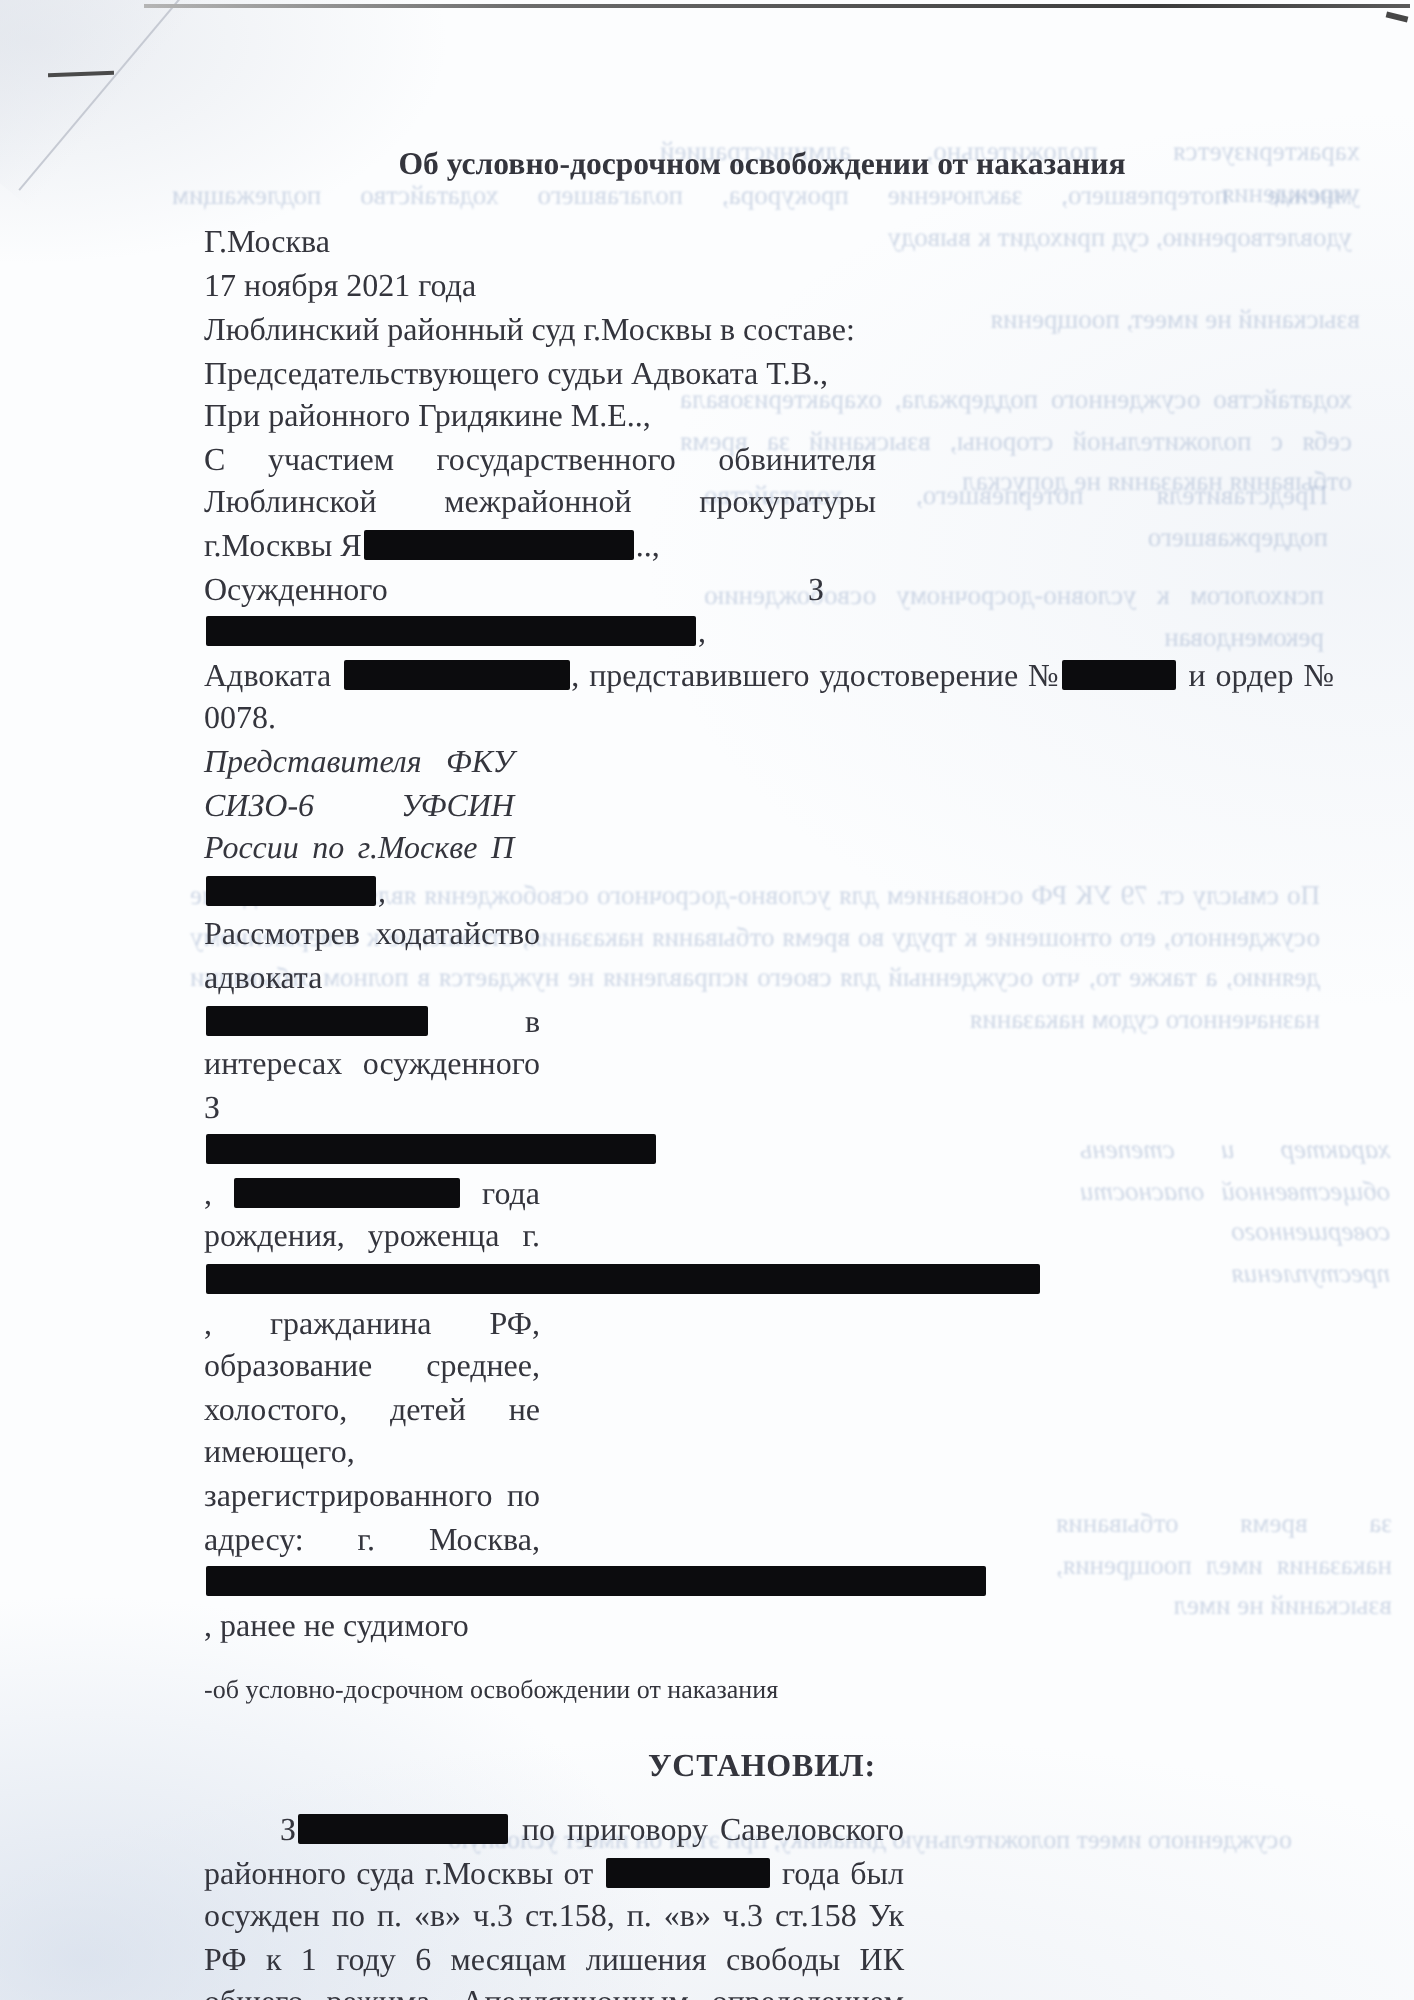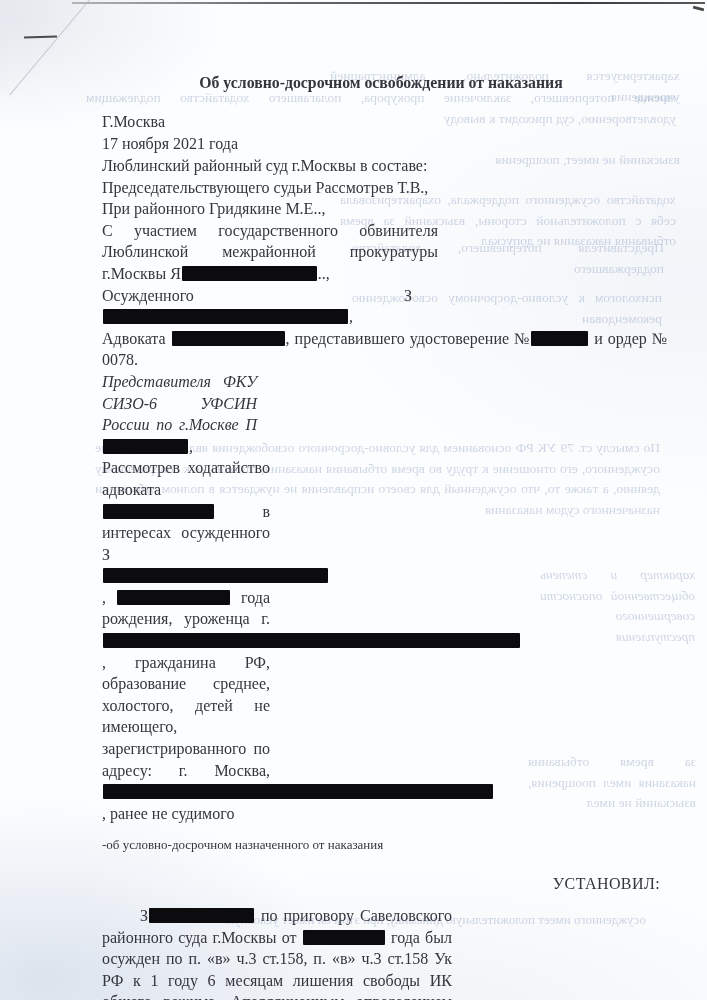--- a/index.html
+++ b/index.html
@@ -35,21 +35,21 @@
   .g8{left:86px;top:910px;width:560px;font-size:13px;}
   .g9{left:352px;top:238px;width:312px;}
   
   .doc{position:absolute;left:102px;top:70px;width:558px;color:#34353d;font-size:16px;}
   .title{text-align:center;font-weight:bold;font-size:17px;letter-spacing:.4px;line-height:22px;}
   .subtitle{text-align:center;font-weight:bold;font-size:15.8px;line-height:22px;margin-top:2px;}
   .city-date{display:flex;justify-content:center;margin-top:17px;line-height:22px;flex-direction:column;}
   .city-date .date{margin-right:52px;}
   .paras p{margin:0;text-align:justify;line-height:21.6px;}
   p.dash{margin-top:10px;}
-  .ustanovil{text-align:right;font-weight:normal;margin-top:17px;line-height:22px;letter-spacing:.4px;}
+  .ustanovil{text-align:center;font-weight:bold;margin-top:17px;line-height:22px;letter-spacing:.4px;}
   .main{margin-top:10px;}
   p.indent{text-indent:38px;}
   .redact{display:inline-block;height:15px;background:#0c0c0e;vertical-align:-2px;border-radius:1px;margin:0 1px;}
 </style>
 </head>
 <body>
 
 <div class="page">
 
   <div class="ghost-layer">
@@ -76,28 +76,28 @@
     <div class="subtitle">Об условно-досрочном освобождении от наказания</div>
 
     <div class="city-date">
       <span class="city">Г.Москва</span>
       <span class="date">17 ноября 2021 года</span>
     </div>
 
     <div class="paras intro">
 
     <p class="g0 plain"><span>Люблинский районный суд г.Москвы в составе:</span></p>
-        <p class="g1 plain"><span>Председательствующего судьи Рассмотрев Т.В.,</span></p>
+        <p class="g1 plain"><span>Председательствующего судьи Адвоката Т.В.,</span></p>
         <p class="g2 plain"><span>При районного  Гридякине М.Е..,</span></p>
         <p class="g3 plain"><span>С участием государственного обвинителя  Люблинской межрайонной прокуратуры г.Москвы Я</span><span class="redact" style="width: 135px;"></span><span>..,</span></p>
         <p class="g4 plain"><span>Осужденного З</span><span class="redact" style="width: 245px;"></span><span>,</span></p>
         <p class="g5 plain"><span>Адвоката </span><span class="redact" style="width: 113px;"></span><span>, представившего удостоверение №</span><span class="redact" style="width: 57px;"></span><span> и ордер № 0078.</span></p>
         <p class="g6 plain"><span>Представителя ФКУ СИЗО-6 УФСИН России по г.Москве П</span><span class="redact" style="width: 85px;"></span><span>,</span></p>
         <p class="g7 plain"><span>Рассмотрев ходатайство  адвоката </span><span class="redact" style="width: 111px;"></span><span> в интересах осужденного З</span><span class="redact" style="width: 225px;"></span><span>, </span><span class="redact" style="width: 113px;"></span><span> года рождения, уроженца г. </span><span class="redact" style="width: 417px;"></span><span>,  гражданина РФ, образование среднее, холостого, детей не имеющего, зарегистрированного по адресу: г. Москва, </span><span class="redact" style="width: 390px;"></span><span>, ранее не судимого</span></p>
-        <p class="g8 dash"><span>-об условно-досрочном назначенного от наказания</span></p>
+        <p class="g8 dash"><span>-об условно-досрочном освобождении от наказания</span></p>
       </div>
 
     <div class="ustanovil">УСТАНОВИЛ:</div>
 
     <div class="paras main">
 
     <p class="g0 indent"><span>З</span><span class="redact" style="width: 105px;"></span><span> по приговору Савеловского районного суда г.Москвы от </span><span class="redact" style="width: 82px;"></span><span> года  был осужден по  п. «в» ч.3 ст.158, п. «в» ч.3 ст.158 Ук РФ к 1 году 6 месяцам лишения свободы ИК общего режима.  Апелляционным определением Московского городского суда от </span></p>
       </div>
   </div>
 

